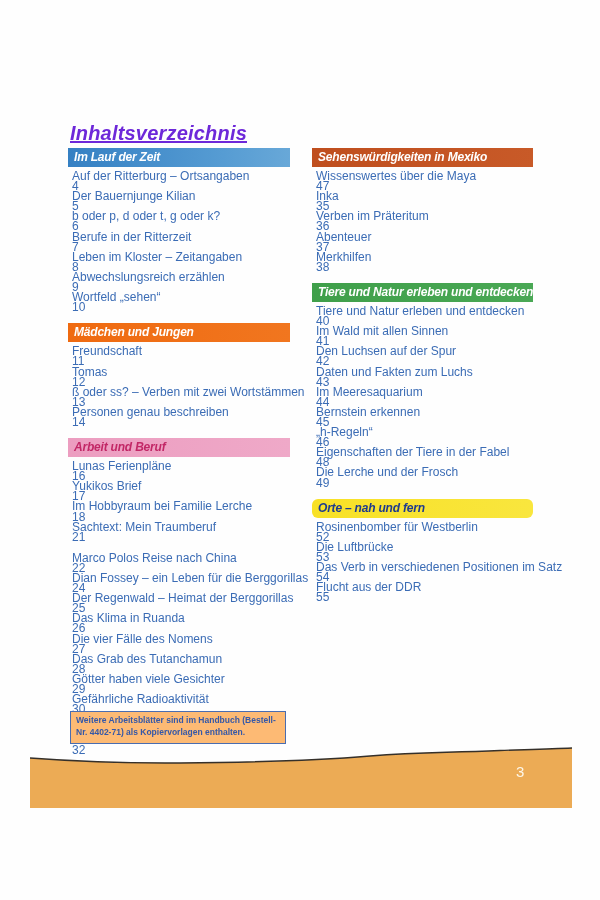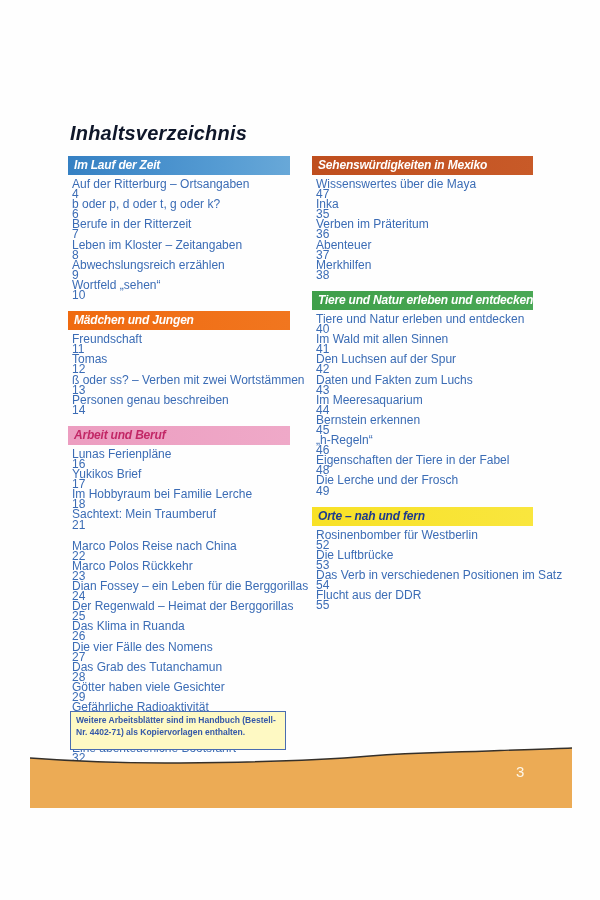--- a/index.html
+++ b/index.html
@@ -2,50 +2,51 @@
 <html><head>
 <meta charset="utf-8">
 <style>
   html,body{margin:0;padding:0;}
   body{
     width:600px;height:900px;position:relative;background:#fefefe;
     font-family:"Liberation Sans",sans-serif;overflow:hidden;
   }
   .page-title{
     position:absolute;left:70px;top:122px;
-    font-size:20px;font-weight:bold;font-style:italic;color:#0f172a;
+    font-size:20px;font-weight:bold;font-style:italic;color:#6d28d9;
     letter-spacing:0.2px;
-  }
-  .toc-column{position:absolute;top:156px;}
+    text-decoration:underline;
+  }
+  .toc-column{position:absolute;top:148px;}
   .toc-column.left{left:68px;width:222px;}
   .toc-column.right{left:312px;width:221px;}
   .toc-section{margin-bottom:11px;}
   .section-header{
     height:19px;line-height:19px;padding-left:6px;
     font-size:12px;font-weight:bold;font-style:italic;
     white-space:nowrap;letter-spacing:-0.2px;overflow:hidden;
   }
   .theme-blue{background:linear-gradient(90deg,#3580c3,#569cd3 70%,#68a8d8);color:#ffffff;}
   .theme-orange{background:linear-gradient(90deg,#ef6a10,#f1761f);color:#ffffff;}
   .theme-pink{background:linear-gradient(90deg,#ec9dc0,#efa9c8);color:#c22766;}
-  .theme-yellow{background:linear-gradient(90deg,#f8e126,#f9e63e);color:#1d3a8e;}
+  .theme-yellow{background:linear-gradient(90deg,#f8e126,#f9e63e);color:#1d3a8e;border-radius:6px;}
   .theme-rust{background:linear-gradient(90deg,#bf4e1e,#c85a28);color:#ffffff;}
   .theme-green{background:linear-gradient(90deg,#3f9f4a,#4aa855);color:#ffffff;}
   .section-entries{margin-top:4px;}
   .toc-entry{
     display:flex;justify-content:space-between;align-items:baseline;
     font-size:12px;line-height:10.1px;color:#3b6cb5;flex-direction:column;
   }
   .entry-label{white-space:nowrap;}
   .entry-page{margin-left:4px;}
   .footnote-box{
     position:absolute;left:70px;top:711px;width:204px;
-    border:1px solid #4a6db0;padding:3px 5px 10px 5px;
+    border:1px solid #4a6db0;padding:3px 5px 4px 5px;
     font-size:8.5px;font-weight:bold;line-height:1.4;color:#3558a8;
-    background:#fef9c3;
+    background:#fdba74;
   }
   .footer-band{position:absolute;left:30px;top:746px;width:542px;height:62px;}
   .footer-band svg{display:block;width:100%;height:100%;}
   .page-number{
     position:absolute;left:486px;top:17px;
     font-size:15px;color:#fdf6e8;
   }
 </style>
 </head>
 <body>
@@ -56,20 +57,24 @@
 
   <div class="toc-column left">
       <section class="toc-section">
         <div class="section-header theme-blue">Im Lauf der Zeit</div>
         <div class="section-entries">
           <div class="toc-entry">
             <span class="entry-label">Auf der Ritterburg – Ortsangaben</span>
             <span class="entry-page">4</span>
           </div>
           <div class="toc-entry">
+            <span class="entry-label">Der Bauernjunge Kilian</span>
+            <span class="entry-page">5</span>
+          </div>
+          <div class="toc-entry">
             <span class="entry-label">b oder p, d oder t, g oder k?</span>
             <span class="entry-page">6</span>
           </div>
           <div class="toc-entry">
             <span class="entry-label">Berufe in der Ritterzeit</span>
             <span class="entry-page">7</span>
           </div>
           <div class="toc-entry">
             <span class="entry-label">Leben im Kloster – Zeitangaben</span>
             <span class="entry-page">8</span>
@@ -124,24 +129,20 @@
             <span class="entry-label">Sachtext: Mein Traumberuf</span>
             <span class="entry-page">21</span>
           </div>
         </div>
       </section>
       <section class="toc-section">
         <div class="section-entries">
           <div class="toc-entry">
             <span class="entry-label">Marco Polos Reise nach China</span>
             <span class="entry-page">22</span>
-          </div>
-          <div class="toc-entry">
-            <span class="entry-label">Marco Polos Rückkehr</span>
-            <span class="entry-page">23</span>
           </div>
           <div class="toc-entry">
             <span class="entry-label">Dian Fossey – ein Leben für die Berggorillas</span>
             <span class="entry-page">24</span>
           </div>
           <div class="toc-entry">
             <span class="entry-label">Der Regenwald – Heimat der Berggorillas</span>
             <span class="entry-page">25</span>
           </div>
           <div class="toc-entry">

